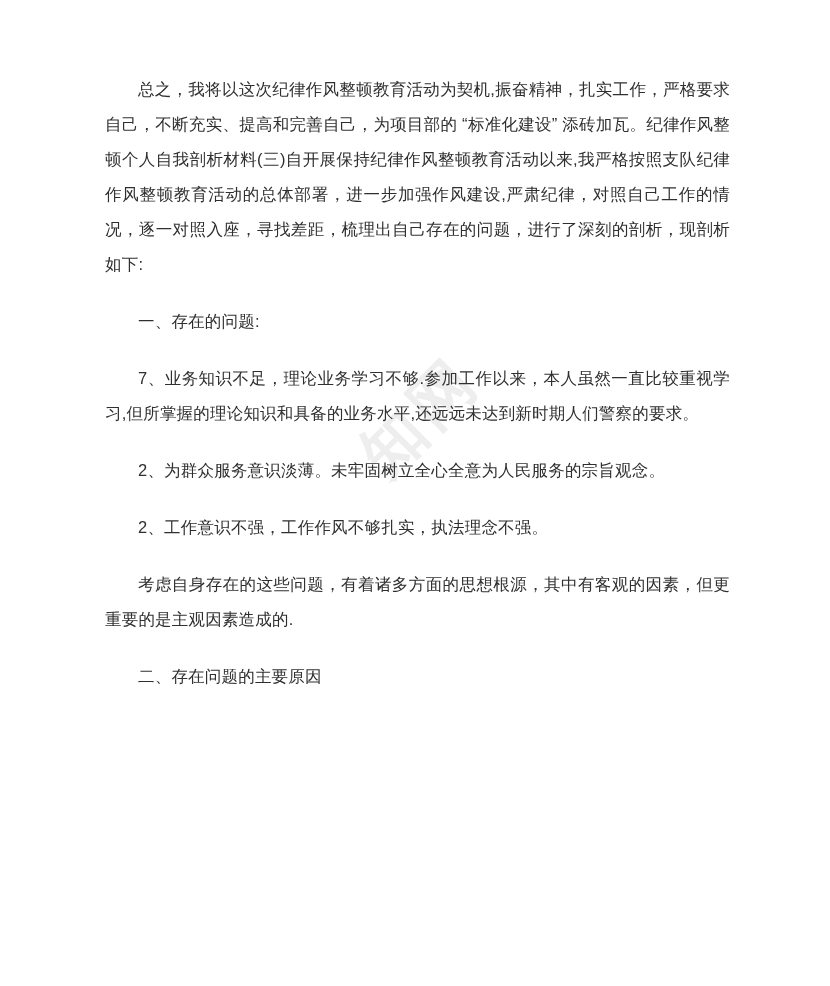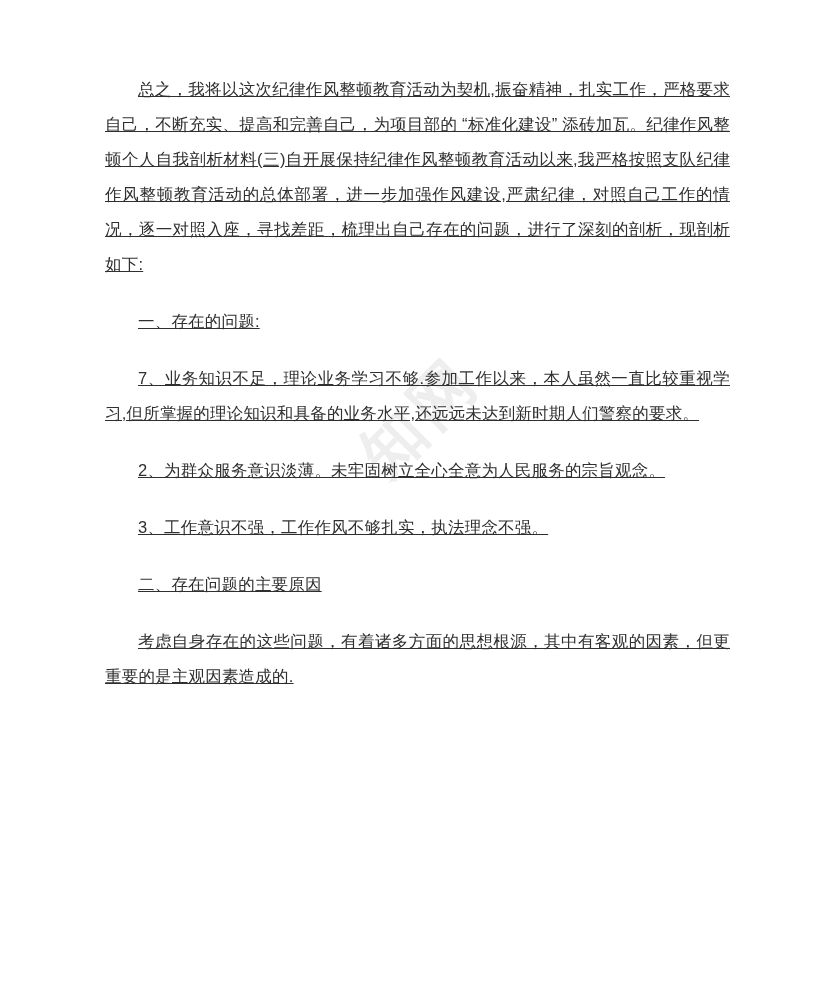--- a/index.html
+++ b/index.html
@@ -65,21 +65,20 @@
 
   p.para {
     margin: 0 0 22px 0;
     font-size: 16.5px;
     line-height: 35px;
     color: #2f2f2f;
     text-align: justify;
     text-justify: inter-ideograph;
     letter-spacing: 0.2px;
     font-family: "Liberation Sans", "DejaVu Sans", sans-serif;
-    text-decoration: underline;
   }
   p.para.indent {
     text-indent: 2em;
   }
   p.para.heading {
     text-indent: 2em;
   }
 </style>
 </head>
 <body>
@@ -96,22 +95,22 @@
   <div class="doc-body">
 
     <p class="para indent">总之，我将以这次纪律作风整顿教育活动为契机,振奋精神，扎实工作，严格要求自己，不断充实、提高和完善自己，为项目部的 “标准化建设” 添砖加瓦。纪律作风整顿个人自我剖析材料(三)自开展保持纪律作风整顿教育活动以来,我严格按照支队纪律作风整顿教育活动的总体部署，进一步加强作风建设,严肃纪律，对照自己工作的情况，逐一对照入座，寻找差距，梳理出自己存在的问题，进行了深刻的剖析，现剖析如下:</p>
 
     <p class="para heading">一、存在的问题:</p>
 
     <p class="para indent">7、业务知识不足，理论业务学习不够.参加工作以来，本人虽然一直比较重视学习,但所掌握的理论知识和具备的业务水平,还远远未达到新时期人们警察的要求。</p>
 
     <p class="para indent">2、为群众服务意识淡薄。未牢固树立全心全意为人民服务的宗旨观念。</p>
 
-    <p class="para indent">3、工作意识不强，工作作风不够扎实，执法理念不强。</p>
+    <p class="para indent">2、工作意识不强，工作作风不够扎实，执法理念不强。</p>
+
+    <p class="para indent">考虑自身存在的这些问题，有着诸多方面的思想根源，其中有客观的因素，但更重要的是主观因素造成的.</p>
 
     <p class="para heading">二、存在问题的主要原因</p>
-
-    <p class="para indent">考虑自身存在的这些问题，有着诸多方面的思想根源，其中有客观的因素，但更重要的是主观因素造成的.</p>
 
 
 
   </div>
 </div>
 
 </body></html>

